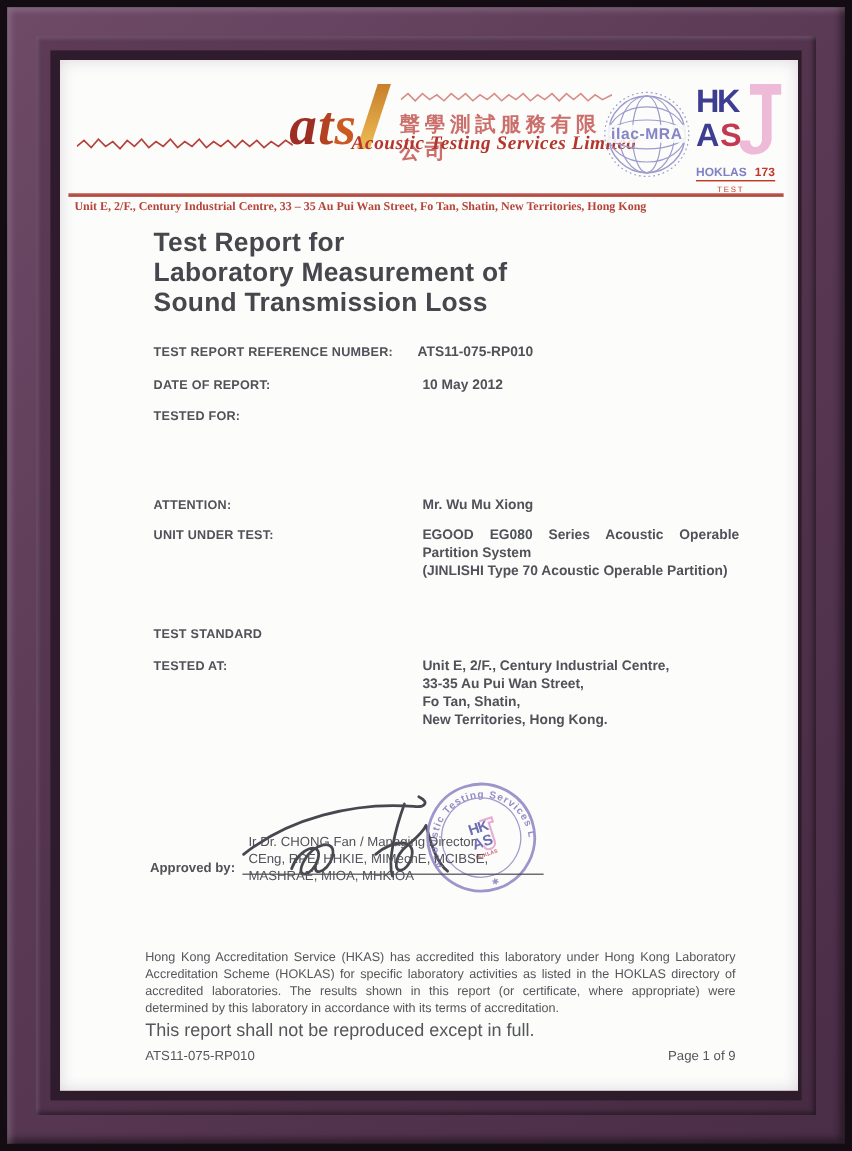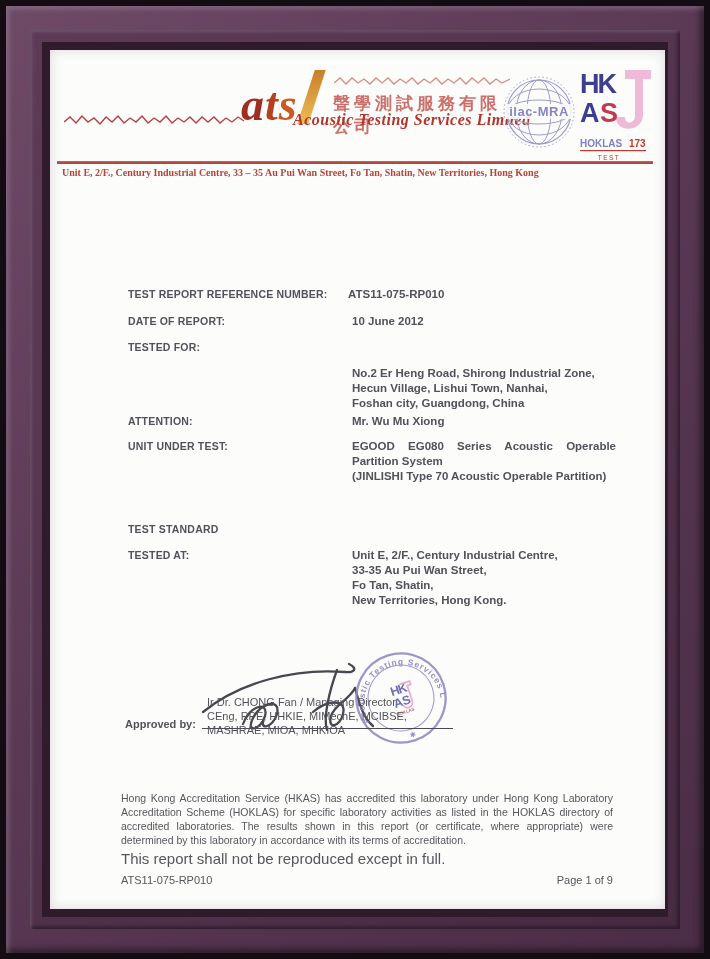--- a/index.html
+++ b/index.html
@@ -121,31 +121,33 @@
       <text x="21" y="56" font-size="27" font-weight="bold" fill="#c23a52">S</text>
       <text x="1" y="81" font-size="10" font-weight="bold" fill="#8080c4">HOKLAS</text>
       <text x="50" y="81" font-size="10" font-weight="bold" fill="#c0392b">173</text>
       <rect x="1" y="84" width="66" height="1.2" fill="#c0392b"></rect>
       <text x="30" y="94" text-anchor="middle" font-size="6.5" fill="#c0392b" letter-spacing="1.5">TEST</text>
     </svg>
 
     <div class="addr preserve" style="top:97px;margin-top:20px;">Unit E, 2/F., Century Industrial Centre, 33 – 35 Au Pui Wan Street, Fo Tan, Shatin, New Territories, Hong Kong</div>
     <div class="header-rule"></div>
 
+    <div class="title-block">
+      <div>Test Report for</div>
+      <div>Laboratory Measurement of</div>
+      <div>Sound Transmission Loss</div>
+    </div>
 
     <div class="flabel" style="top:238px;">TEST REPORT REFERENCE NUMBER:</div>
     <div class="fvalue" style="top:237px;left:298px;">ATS11-075-RP010</div>
 
     <div class="flabel" style="top:265px;">DATE OF REPORT:</div>
-    <div class="fvalue" style="top:264px;">10 June 2012</div>
+    <div class="fvalue" style="top:264px;">10 May 2012</div>
 
     <div class="flabel" style="top:291px;">TESTED FOR:</div>
-    <div class="fvalue pre just" style="top:316px;">No.2 Er Heng Road, Shirong Industrial Zone,
-Hecun Village, Lishui Town, Nanhai,
-Foshan city, Guangdong, China</div>
 
     <div class="flabel" style="top:365px;">ATTENTION:</div>
     <div class="fvalue" style="top:364px;">Mr. Wu Mu Xiong</div>
 
     <div class="flabel" style="top:390px;">UNIT UNDER TEST:</div>
     <div class="fvalue just" style="top:389px;">EGOOD EG080 Series Acoustic Operable Partition System</div>
     <div class="fvalue just" style="top:419px;">(JINLISHI Type 70 Acoustic Operable Partition)</div>
 
     <div class="flabel" style="top:473px;">TEST STANDARD</div>
 

